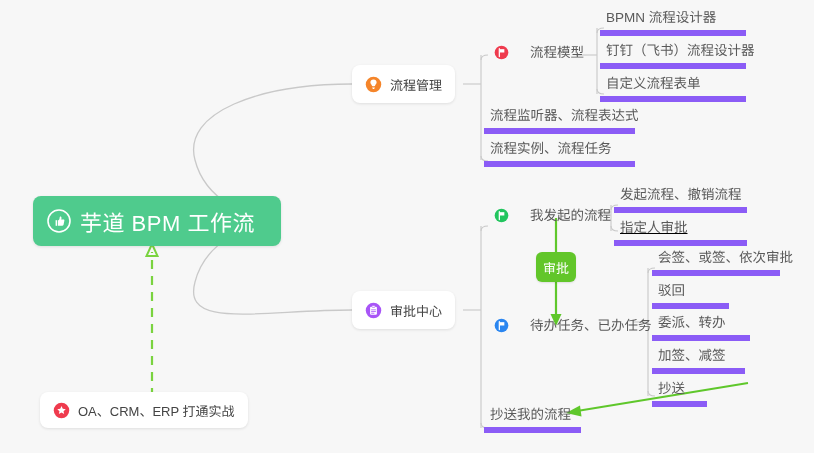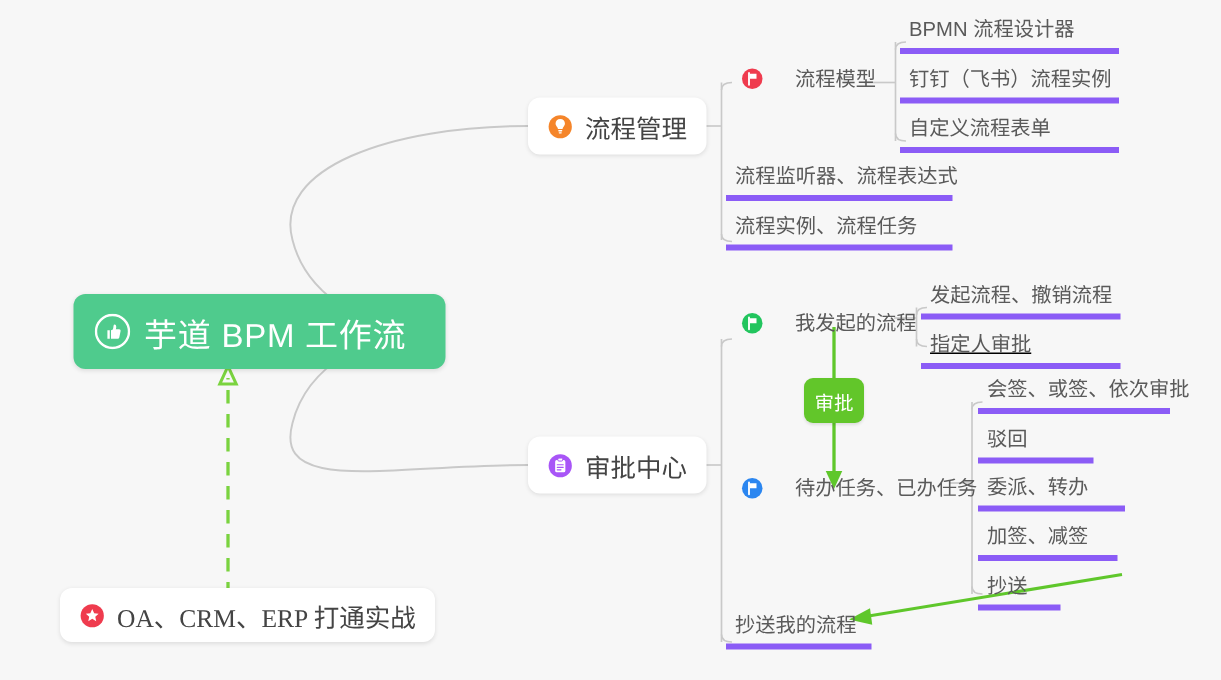--- a/index.html
+++ b/index.html
@@ -18,21 +18,20 @@
   .root-node{
     position:absolute;
     left:33px;top:196px;
     width:248px;height:50px;
     background:#4fcb8d;
     border-radius:8px;
     box-shadow:0 1px 3px rgba(0,0,0,.10);
     display:flex;align-items:center;
     padding:0 14px;
     box-sizing:border-box;
-    margin-left:16px;
   }
   .root-label{
     color:#ffffff;
     font-size:22px;
     letter-spacing:.5px;
     margin-left:9px;
     white-space:nowrap;
   }
 
   
@@ -40,34 +39,33 @@
     position:absolute;
     background:#ffffff;
     border-radius:8px;
     box-shadow:0 1px 3px rgba(0,0,0,.10);
     display:flex;align-items:center;
     padding:0 13px;
     box-sizing:border-box;
     height:38px;
   }
   .card .card-label{
-    font-size:17px;
+    font-size:13px;
     color:#444444;
     margin-left:8px;
     white-space:nowrap;
-    font-family:Liberation Serif, serif;
   }
 
   
   .leaf{
     position:absolute;
     display:flex;align-items:flex-end;
     box-sizing:border-box;
     padding:0 4px 5px 6px;
-    border-bottom:4px solid #8b5cf6;
+    border-bottom:6px solid #8b5cf6;
     height:28px;
     white-space:nowrap;
   }
   .leaf .leaf-label{
     font-size:13.5px;
     color:#5a5a5a;
     line-height:14px;
     white-space:nowrap;
   }
   .leaf.with-icon .leaf-label{margin-left:8px;}
@@ -170,21 +168,21 @@
         <path d="M7.2 5.0 h5.2 v4.0 h-5.2 z" fill="#ffffff"></path>
       </svg>
     </span>
     <span class="leaf-label">流程模型</span>
   </div>
 
   <div class="leaf" style="left:600px;top:8px;width:146px;">
     <span class="leaf-label">BPMN 流程设计器</span>
   </div>
   <div class="leaf" style="left:600px;top:41px;width:146px;">
-    <span class="leaf-label">钉钉（飞书）流程实例</span>
+    <span class="leaf-label">钉钉（飞书）流程设计器</span>
   </div>
   <div class="leaf" style="left:600px;top:74px;width:146px;">
     <span class="leaf-label">自定义流程表单</span>
   </div>
 
   <div class="leaf" style="left:484px;top:106px;width:151px;">
     <span class="leaf-label">流程监听器、流程表达式</span>
   </div>
   <div class="leaf" style="left:484px;top:139px;width:151px;">
     <span class="leaf-label">流程实例、流程任务</span>

